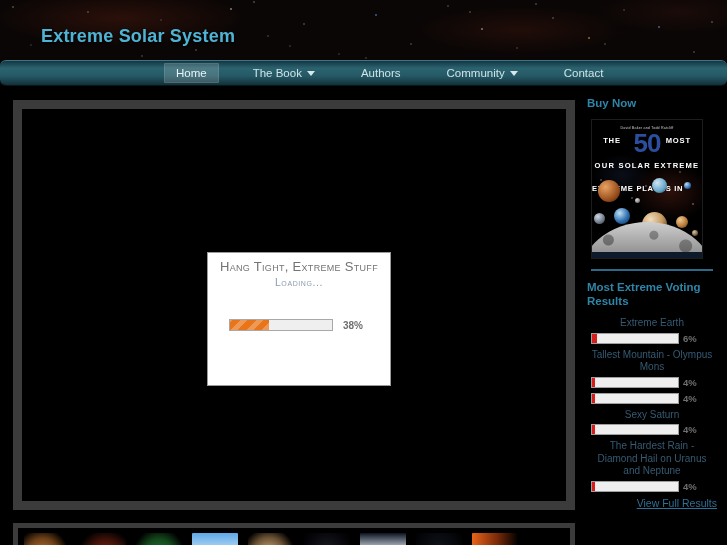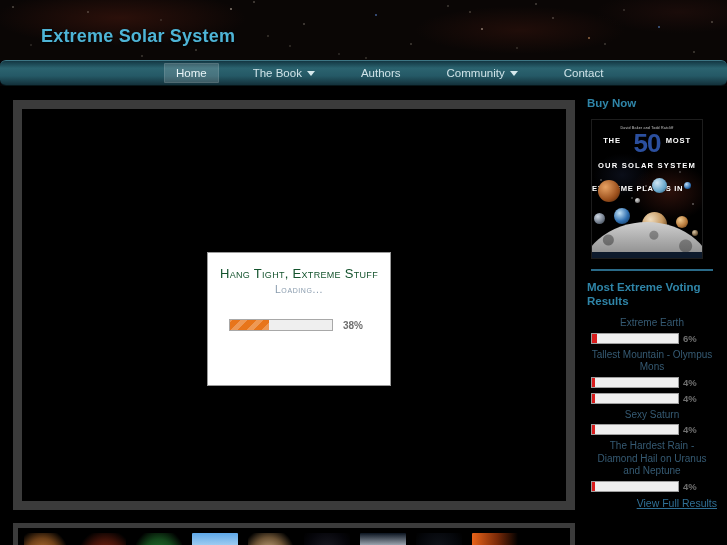--- a/index.html
+++ b/index.html
@@ -152,25 +152,25 @@
   
   .loading-dialog {
     position: absolute;
     left: 185px; top: 143px;
     width: 184px; height: 134px;
     background: #ffffff;
     border: 1px solid #9a9a9a;
     box-shadow: 0 0 0 1px rgba(0,0,0,0.35);
   }
   .loading-title {
-    margin-top: 13px;
+    margin-top: 6px;
     text-align: center;
     font-size: 13px;
     font-variant: small-caps;
-    color: #14532d;
+    color: #737373;
     letter-spacing: 0.3px;
   }
   .loading-sub {
     margin-top: 2px;
     text-align: center;
     font-size: 10.5px;
     font-variant: small-caps;
     color: #8a9cae;
     letter-spacing: 0.6px;
   }
@@ -464,21 +464,21 @@
 
       <div class="book-cover">
         <div class="bc-stars"></div>
         <div class="bc-authors">David Baker and Todd Ratcliff</div>
         <div class="bc-50">50</div>
         <div class="bc-line1">
           <span>THE</span>
           <span style="margin-left:42px">MOST</span>
         </div>
         <div class="bc-line2">EXTREME PLACES IN</div>
-        <div class="bc-line3">OUR SOLAR SYSTEM</div>
+        <div class="bc-line3">OUR SOLAR EXTREME</div>
         <div class="bc-planet p-mars"></div>
         <div class="bc-planet p-neptune"></div>
         <div class="bc-planet p-blue"></div>
         <div class="bc-planet p-tiny2"></div>
         <div class="bc-planet p-small1"></div>
         <div class="bc-planet p-earth"></div>
         <div class="bc-planet p-jupiter"></div>
         <div class="bc-planet p-venus"></div>
         <div class="bc-planet p-tiny1"></div>
         <div class="bc-moon"></div>

